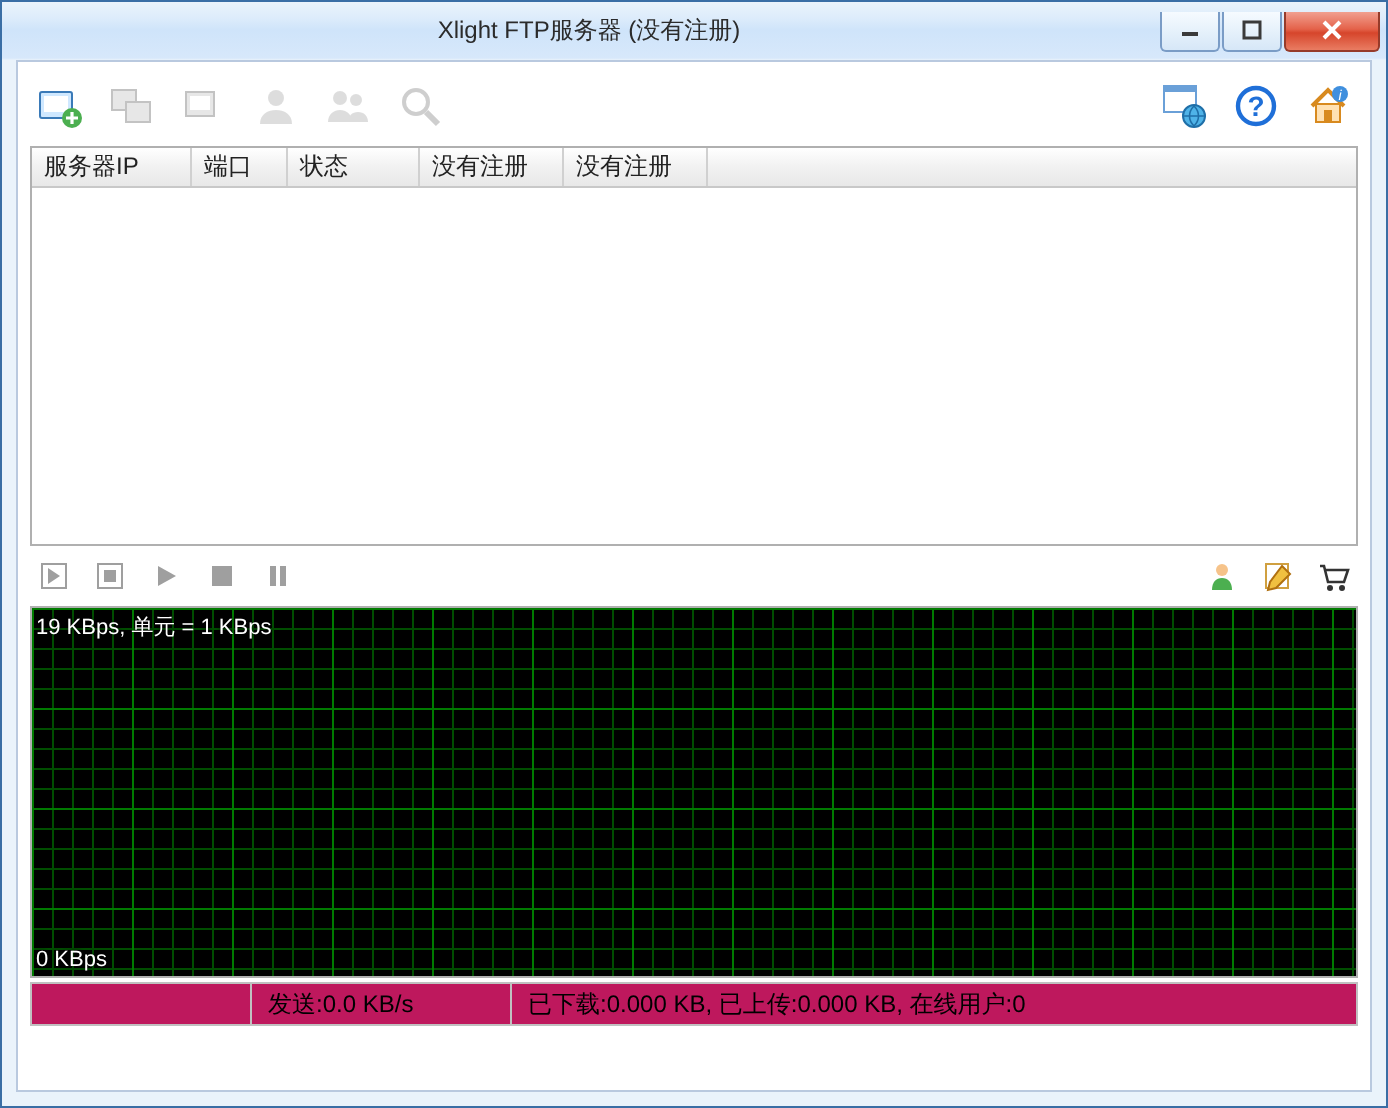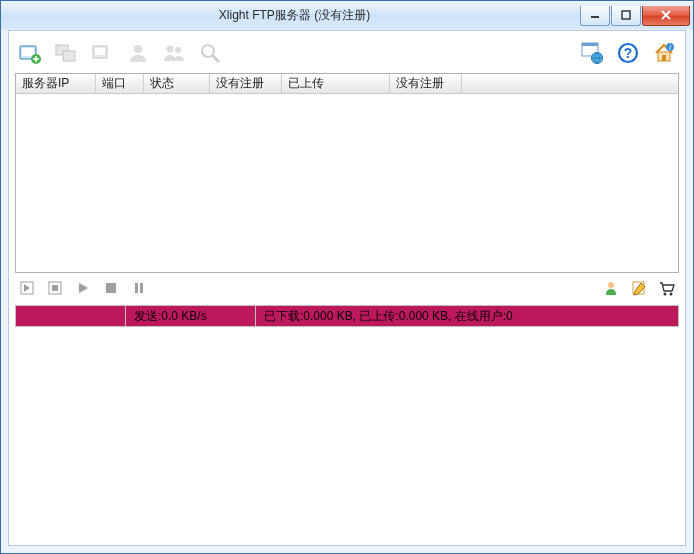--- a/index.html
+++ b/index.html
@@ -252,21 +252,20 @@
         </svg>
       </div>
     </div>
 
     <div class="table-wrap">
       <div class="thead">
         <div class="th" style="width:80px">服务器IP</div>
         <div class="th" style="width:48px">端口</div>
         <div class="th" style="width:66px">状态</div>
         <div class="th" style="width:72px">没有注册</div>
-        <div class="th" style="width:108px">已上传</div>
         <div class="th" style="width:72px">没有注册</div>
       </div>
       <div></div>
     </div>
 
     <div class="playbar">
       <div class="pb-btn">
         <svg width="14" height="14">
             <rect x="1" y="1" width="12" height="12" fill="none" stroke="#9f9f9f"></rect>
             <path d="M4 3v8l6-4z" fill="#9f9f9f"></path>
@@ -309,20 +308,26 @@
       </div>
       <div class="pb-btn">
         <svg width="18" height="16">
             <path d="M2 3h2l2 8h8l2-6H5" fill="none" stroke="#333" stroke-width="1.3"></path>
             <circle cx="7" cy="14" r="1.5" fill="#333"></circle>
             <circle cx="13" cy="14" r="1.5" fill="#333"></circle>
           </svg>
       </div>
     </div>
 
+    <div class="chart">
+      <div class="grid"></div>
+      <div class="grid-major"></div>
+      <div class="chart-label" style="top:2px">19 KBps, 单元 = 1 KBps</div>
+      <div class="chart-label" style="bottom:2px">0 KBps</div>
+    </div>
 
     <div class="statusbar">
       <div class="status-cell"></div>
       <div class="status-cell s2">发送:0.0 KB/s</div>
       <div class="status-cell s4">已下载:0.000 KB, 已上传:0.000 KB, 在线用户:0</div>
     </div>
 
   </div>
 </div>
 

